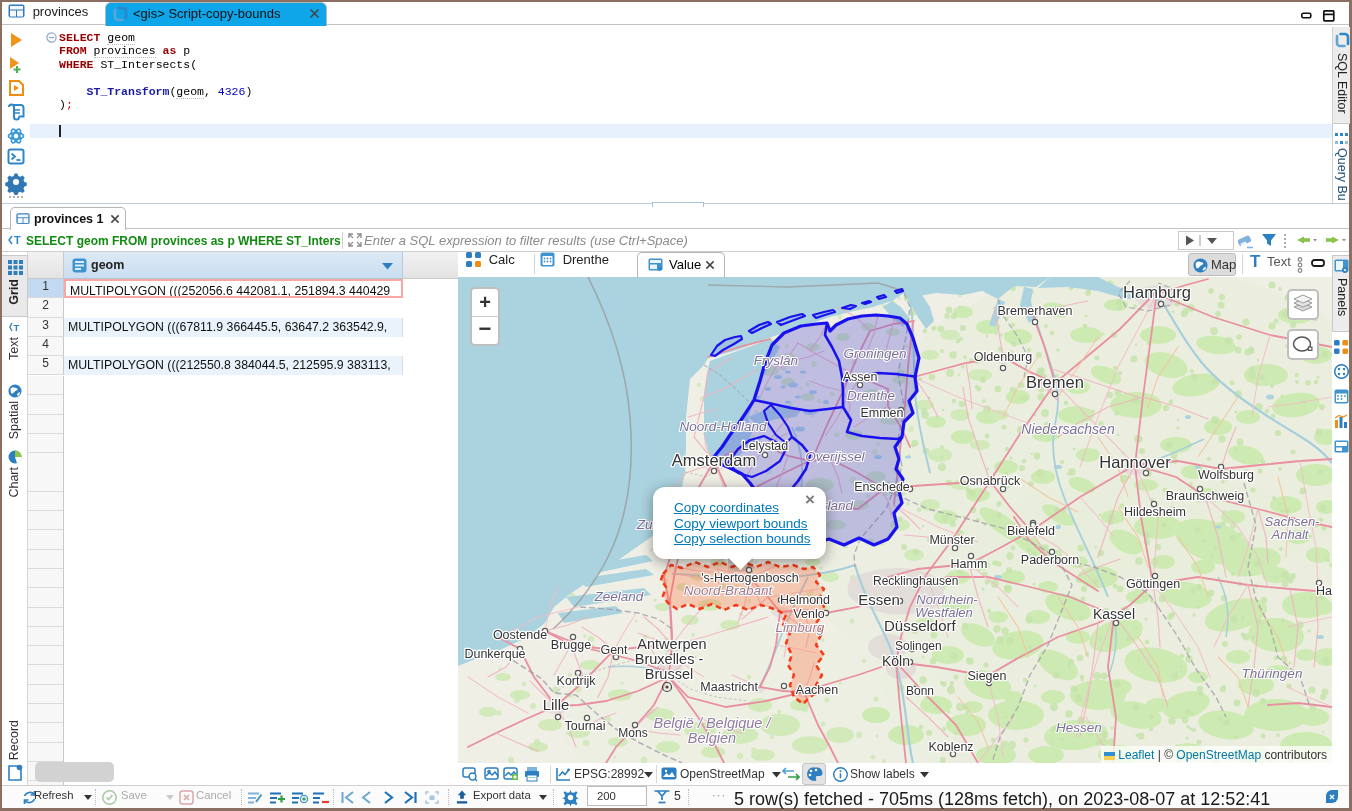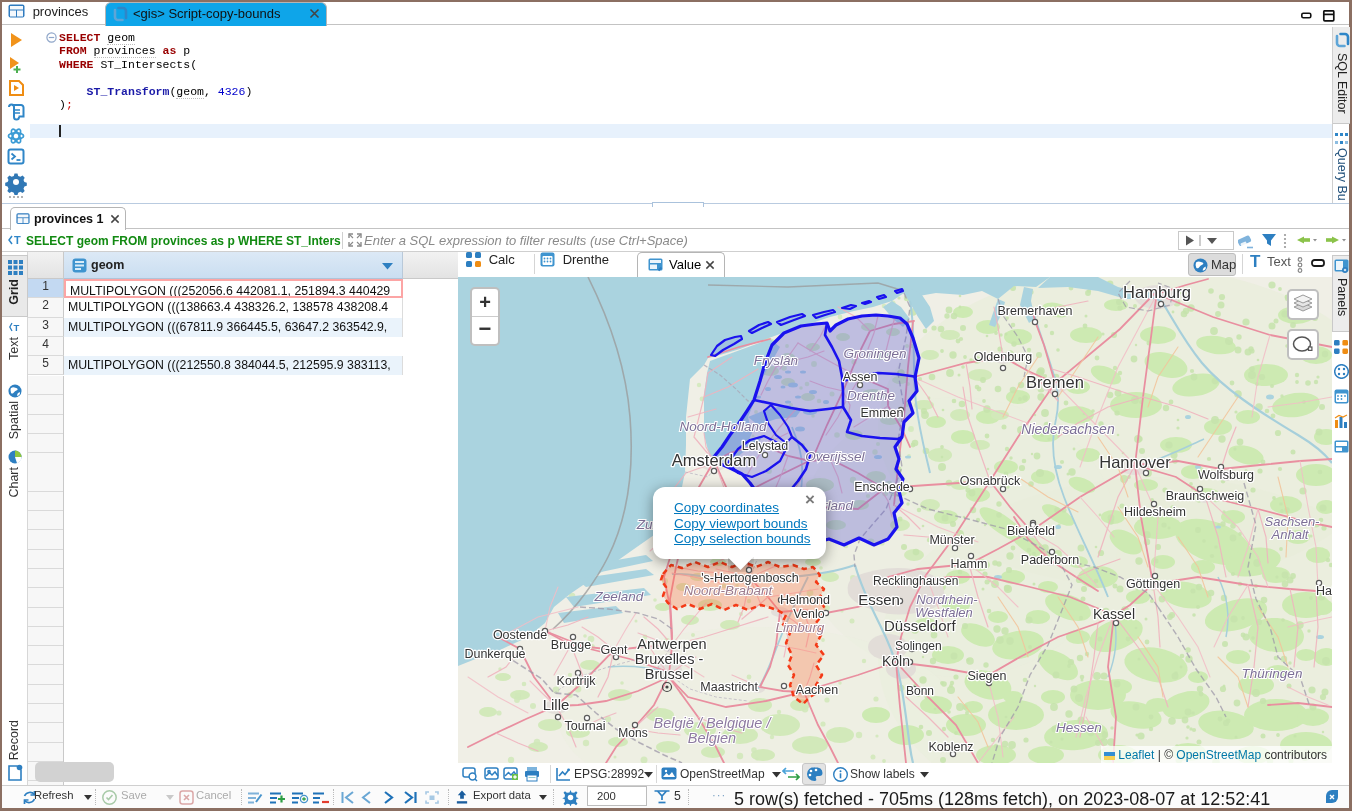--- a/index.html
+++ b/index.html
@@ -273,21 +273,20 @@
             </svg>
         </div>
         <div id="gh-rest"></div>
       </div>
       <div class="grow" style="top:27px">
         <div class="rn" style="background:#c3d9f2">1</div>
         <div class="cell" style="border:2px solid #fca5a5;padding-top:3px">MULTIPOLYGON (((252056.6 442081.1, 251894.3 440429</div>
       </div>
       <div class="grow" style="top:46.3px">
         <div class="rn">2</div>
-        <div class="cell">MULTIPOLYGON (((138663.4 438326.2, 138578 438208.4</div>
       </div>
       <div class="grow" style="top:65.6px">
         <div class="rn">3</div>
         <div class="cell" style="background:#eaf3fb">MULTIPOLYGON (((67811.9 366445.5, 63647.2 363542.9,</div>
       </div>
       <div class="grow" style="top:84.9px">
         <div class="rn">4</div>
       </div>
       <div class="grow" style="top:104.2px">
         <div class="rn">5</div>

